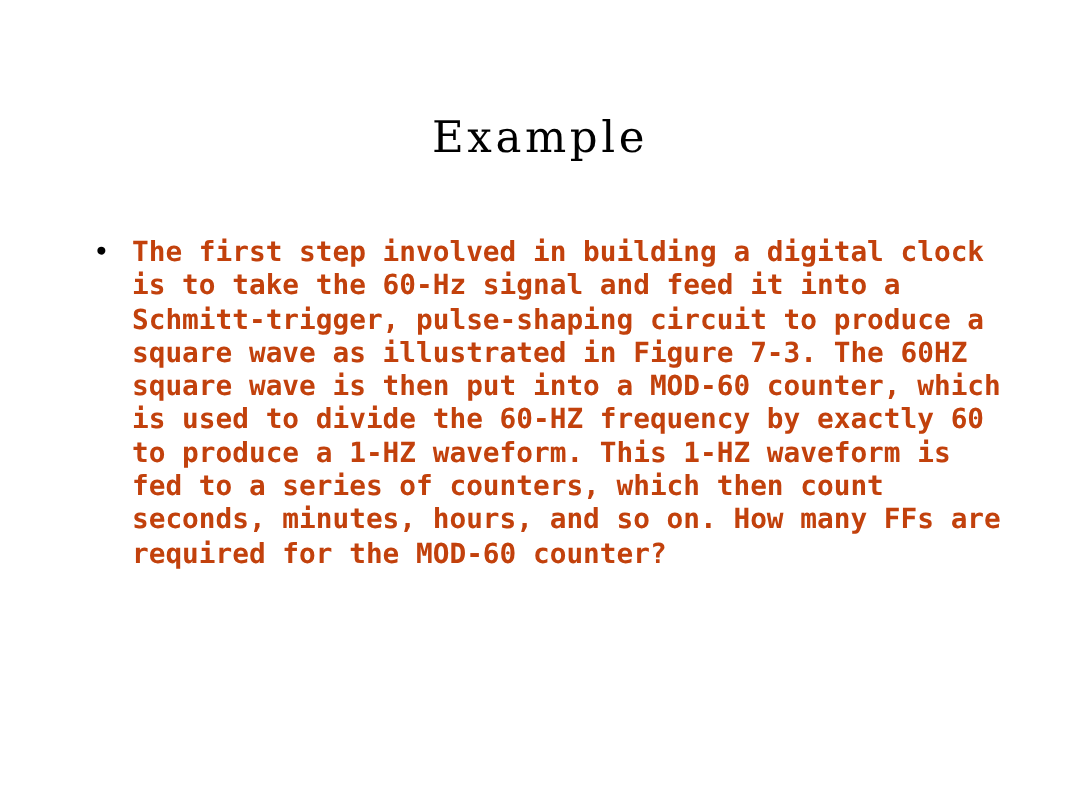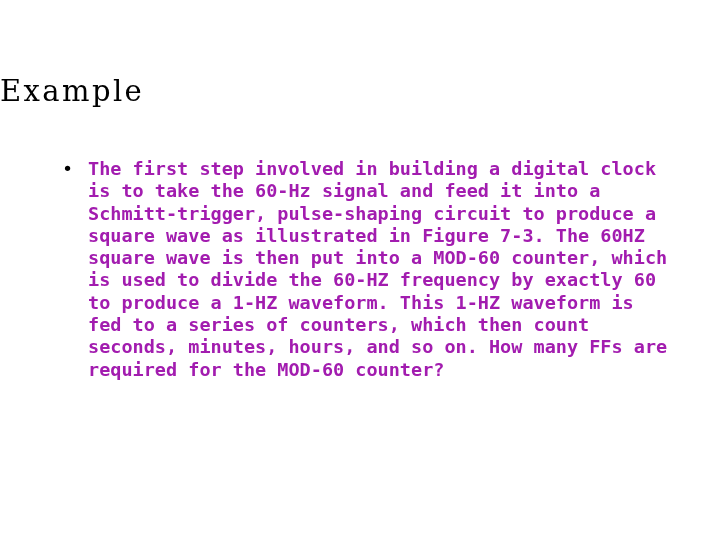--- a/index.html
+++ b/index.html
@@ -22,21 +22,21 @@
     width: 720px;
     height: 540px;
     background: #ffffff;
   }
 
   .slide-title {
     position: absolute;
     left: 0;
     top: 74px;
     width: 720px;
-    text-align: left;
+    text-align: center;
     font-family: "DejaVu Serif", "Liberation Serif", serif;
     font-size: 29px;
     font-weight: 400;
     letter-spacing: 2.4px;
     color: #000000;
     line-height: 34px;
     white-space: pre;
   }
 
   .body-block {
@@ -62,21 +62,21 @@
     color: #000000;
     text-align: left;
   }
 
   .bullet-text {
     margin-left: 30px;
     font-family: "DejaVu Sans Mono", "Liberation Mono", monospace;
     font-size: 18.5px;
     font-weight: 700;
     line-height: 22.3px;
-    color: #a21caf;
+    color: #c2410c;
     white-space: pre;
     letter-spacing: 0px;
   }
 </style>
 </head>
 <body>
 
 <div class="slide">
 
   <div class="slide-title">Example</div>

